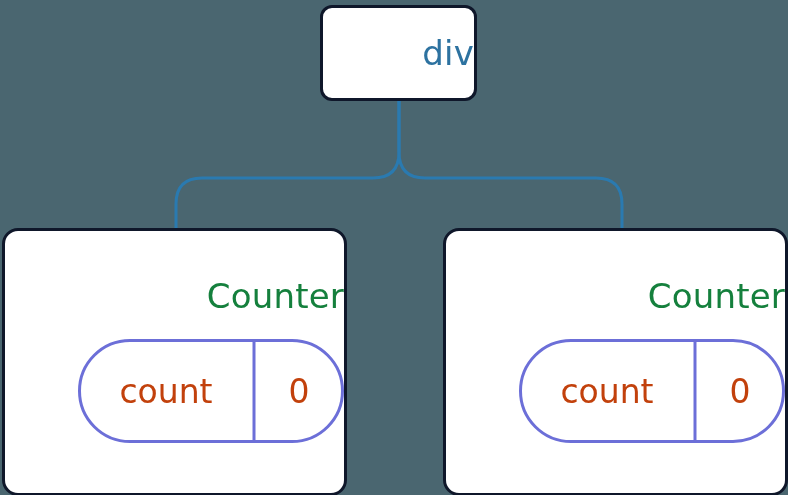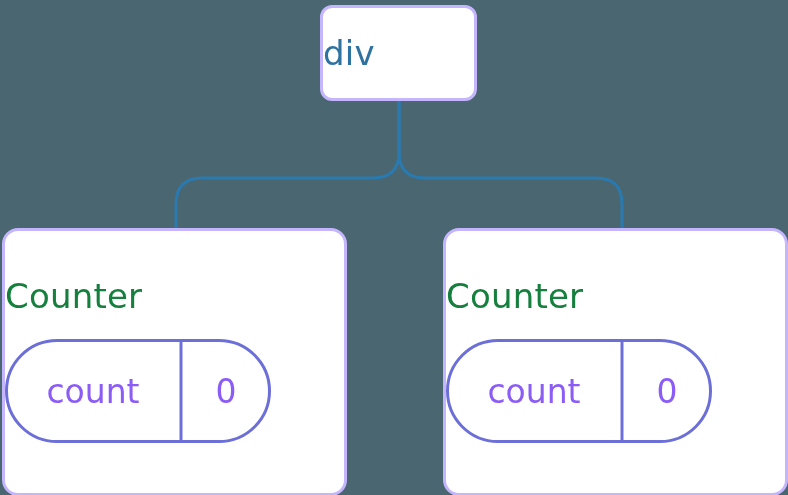--- a/index.html
+++ b/index.html
@@ -23,26 +23,26 @@
     position: absolute;
     left: 0;
     top: 0;
     width: 788px;
     height: 495px;
     pointer-events: none;
   }
   .node {
     position: absolute;
     background: #ffffff;
-    border: 3px solid #c4b5fd;
+    border: 3px solid #0f172a;
     border-radius: 14px;
     box-sizing: border-box;
     display: flex;
     flex-direction: column;
-    align-items: flex-start;
+    align-items: flex-end;
   }
   .node-root {
     left: 320px;
     top: 5px;
     width: 157px;
     height: 96px;
     justify-content: center;
     border-radius: 12px;
   }
   .node-root .node-title {
@@ -80,21 +80,21 @@
     width: 266px;
     height: 104px;
   }
   .pill-label, .pill-value {
     position: absolute;
     top: 0;
     height: 104px;
     display: flex;
     align-items: center;
     justify-content: center;
-    color: #8b5cf6;
+    color: #c2410c;
     font-size: 33px;
     line-height: 1;
   }
   .pill-label {
     left: 0;
     width: 176px;
   }
   .pill-value {
     left: 176px;
     width: 90px;

